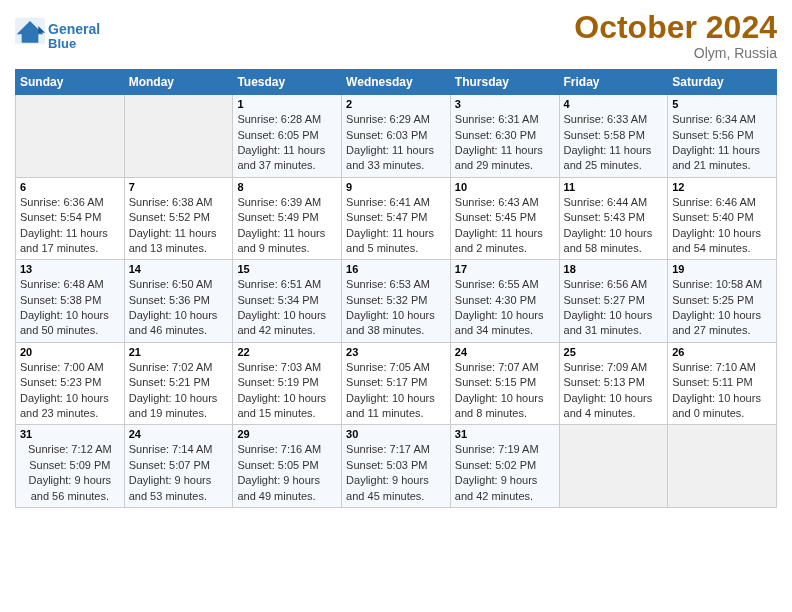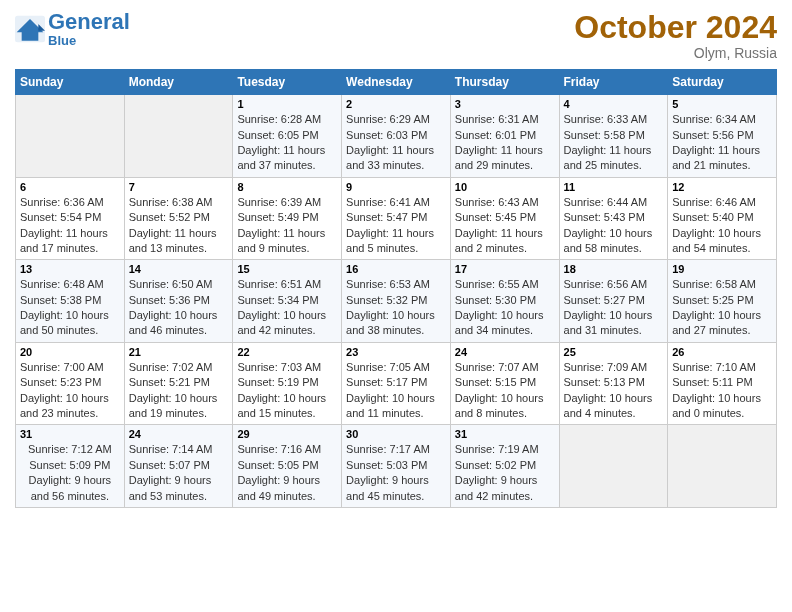--- a/index.html
+++ b/index.html
@@ -90,21 +90,21 @@
 
 <div class="page">
   <div class="header">
     <div class="logo">
       <svg class="logo-icon" width="36" height="32" viewBox="0 0 36 32">
         <rect x="0" y="0" width="36" height="32" rx="3" fill="#e8f0f8"></rect>
         <polygon points="18,4 34,20 28,20 28,30 8,30 8,20 2,20" fill="#2e75b6"></polygon>
         <polygon points="22,4 36,18 28,18 28,10" fill="#1a5a9a"></polygon>
       </svg>
       <div>
-        <div style="font-size:22px;font-weight:bold;color:#2e75b6;line-height:1.1;">General</div>
+        <div style="font-size:14px;font-weight:bold;color:#2e75b6;line-height:1.1;margin-top:12px;">General</div>
         <div style="font-size:13px;font-weight:bold;color:#2e75b6;line-height:1.1;">Blue</div>
       </div>
     </div>
     <div class="title-block">
       <div class="month-title">October 2024</div>
       <div class="location">Olym, Russia</div>
     </div>
   </div>
 
   <table>
@@ -133,21 +133,21 @@
           <td>
             <div class="day-num">2</div>
             <div class="day-detail" style="white-space: pre-line;">Sunrise: 6:29 AM
 Sunset: 6:03 PM
 Daylight: 11 hours
 and 33 minutes.</div>
           </td>
           <td>
             <div class="day-num">3</div>
             <div class="day-detail" style="white-space: pre-line;">Sunrise: 6:31 AM
-Sunset: 6:01 PM
+Sunset: 6:30 PM
 Daylight: 11 hours
 and 29 minutes.</div>
           </td>
           <td>
             <div class="day-num">4</div>
             <div class="day-detail" style="white-space: pre-line;">Sunrise: 6:33 AM
 Sunset: 5:58 PM
 Daylight: 11 hours
 and 25 minutes.</div>
           </td>
@@ -235,34 +235,34 @@
           <td>
             <div class="day-num">16</div>
             <div class="day-detail" style="white-space: pre-line;">Sunrise: 6:53 AM
 Sunset: 5:32 PM
 Daylight: 10 hours
 and 38 minutes.</div>
           </td>
           <td>
             <div class="day-num">17</div>
             <div class="day-detail" style="white-space: pre-line;">Sunrise: 6:55 AM
-Sunset: 5:30 PM
+Sunset: 4:30 PM
 Daylight: 10 hours
 and 34 minutes.</div>
           </td>
           <td>
             <div class="day-num">18</div>
             <div class="day-detail" style="white-space: pre-line;">Sunrise: 6:56 AM
 Sunset: 5:27 PM
 Daylight: 10 hours
 and 31 minutes.</div>
           </td>
           <td>
             <div class="day-num">19</div>
-            <div class="day-detail" style="white-space: pre-line;">Sunrise: 6:58 AM
+            <div class="day-detail" style="white-space: pre-line;">Sunrise: 10:58 AM
 Sunset: 5:25 PM
 Daylight: 10 hours
 and 27 minutes.</div>
           </td>
         </tr>
         <tr>
           <td>
             <div class="day-num">20</div>
             <div class="day-detail" style="white-space: pre-line;">Sunrise: 7:00 AM
 Sunset: 5:23 PM

